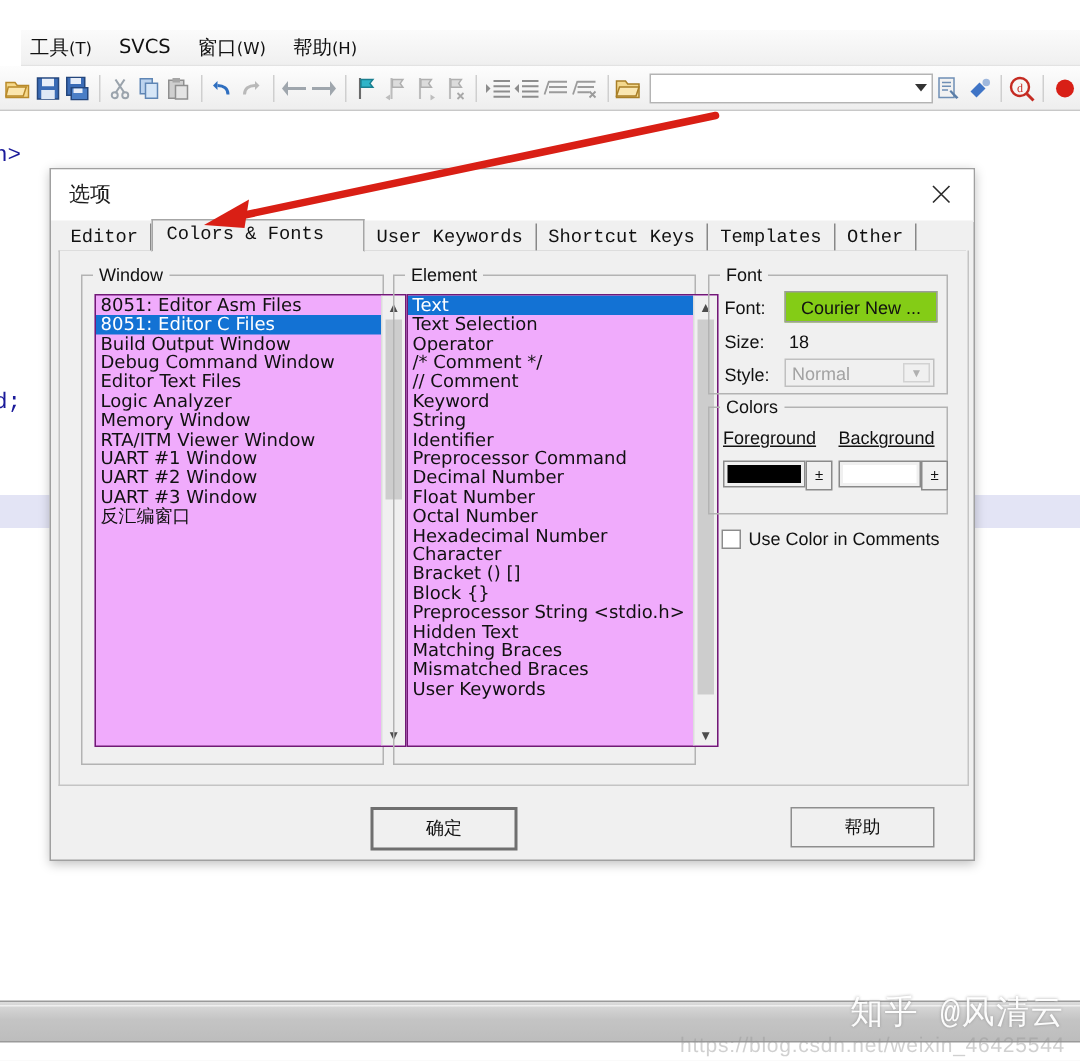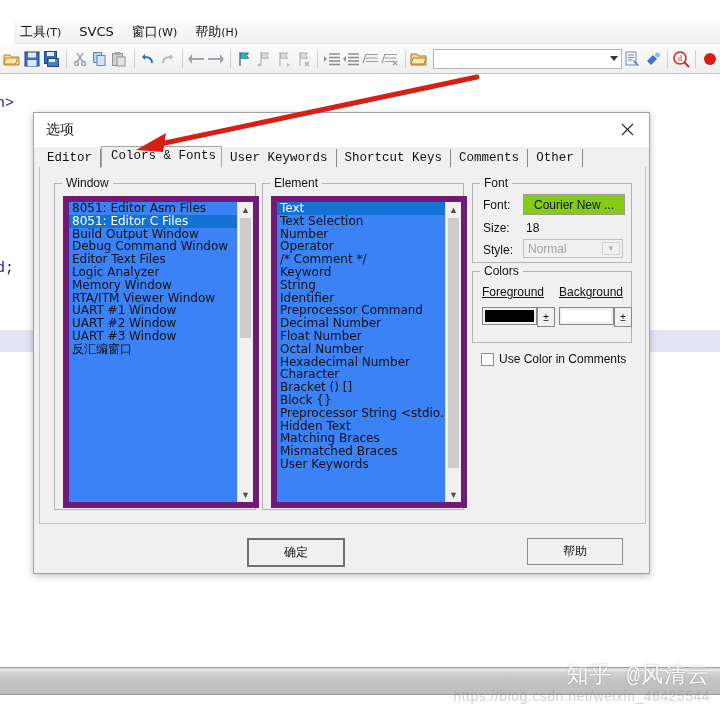--- a/index.html
+++ b/index.html
@@ -102,40 +102,40 @@
     position:absolute;left:5px;top:34px;width:605px;height:20px;
     border-bottom:1px solid #a6a6a6;display:flex;align-items:flex-end;
   }
   .tab{
     font-family:"Liberation Mono","DejaVu Sans Mono",monospace;
     font-size:12.5px;color:#111;padding:2px 8px 3px 8px;
     border-right:1px solid #888;white-space:nowrap;position:relative;top:1px;
   }
   .tab.active{
     background:#f0f0f0;border:1px solid #a6a6a6;border-bottom:1px solid #f0f0f0;
-    padding:2px 5px 4px 9px;top:1px;z-index:3;
+    padding:2px 26px 4px 9px;top:1px;z-index:3;
   }
   .tab.last{border-right:1px solid #888;}
   .tab-endcap{width:1px;height:14px;}
 
   #dlg-body{
     position:absolute;left:5px;top:54px;width:605px;height:356px;
     background:#f0f0f0;border:1px solid #c4c4c4;border-top:none;
   }
 
   
   .group{position:absolute;border:1px solid #b3b3b3;}
   .group > .legend{
     position:absolute;top:-8px;left:7px;background:#f0f0f0;padding:0 4px;
     font-size:12px;color:#111;font-family:"Liberation Sans",sans-serif;
   }
 
   
   .listbox{
-    position:absolute;background:#3b82f6;border:6px solid #701a75;overflow:hidden;
+    position:absolute;background:#f0abfc;border:1px solid #701a75;overflow:hidden;padding-left:22px;
   }
   .list-inner{position:absolute;left:0;top:0;right:15px;}
   .list-item{
     font-size:12px;line-height:12.8px;height:12.8px;color:#111;
     padding-left:3px;white-space:nowrap;overflow:hidden;
     font-family:"DejaVu Sans","Liberation Sans",sans-serif;
   }
   .list-item.sel{background:#1372d4;color:#fff;}
   .scrollbar{
     position:absolute;right:0;top:0;width:15px;bottom:0;background:#f0f0f0;
@@ -406,21 +406,21 @@
           <path d="M1 1l11 11M12 1L1 12" stroke="#2b2b2b" stroke-width="1.1"></path>
         </svg>
     </div>
   </div>
 
   <div id="tabstrip">
     <div class="tab">Editor</div>
     <div class="tab active">Colors &amp; Fonts</div>
     <div class="tab">User Keywords</div>
     <div class="tab">Shortcut Keys</div>
-    <div class="tab">Comments</div>
+    <div class="tab">Templates</div>
     <div class="tab last">Other</div>
     <div class="tab-endcap"></div>
   </div>
 
   <div id="dlg-body">
 
     <div class="group" style="left:14px;top:16px;width:200px;height:325px;">
       <div class="legend">Window</div>
       <div class="listbox" style="left:8px;top:12px;width:184px;height:300px;">
         <div class="list-inner">
@@ -444,23 +444,23 @@
         </div>
       </div>
     </div>
 
     <div class="group" style="left:222px;top:16px;width:200px;height:325px;">
       <div class="legend">Element</div>
       <div class="listbox" style="left:8px;top:12px;width:184px;height:300px;">
         <div class="list-inner">
           <div class="list-item sel">Text</div>
           <div class="list-item">Text Selection</div>
-          <div class="list-item">Number</div>
           <div class="list-item">Operator</div>
           <div class="list-item">/* Comment */</div>
+          <div class="list-item">// Comment</div>
           <div class="list-item">Keyword</div>
           <div class="list-item">String</div>
           <div class="list-item">Identifier</div>
           <div class="list-item">Preprocessor Command</div>
           <div class="list-item">Decimal Number</div>
           <div class="list-item">Float Number</div>
           <div class="list-item">Octal Number</div>
           <div class="list-item">Hexadecimal Number</div>
           <div class="list-item">Character</div>
           <div class="list-item">Bracket () []</div>

